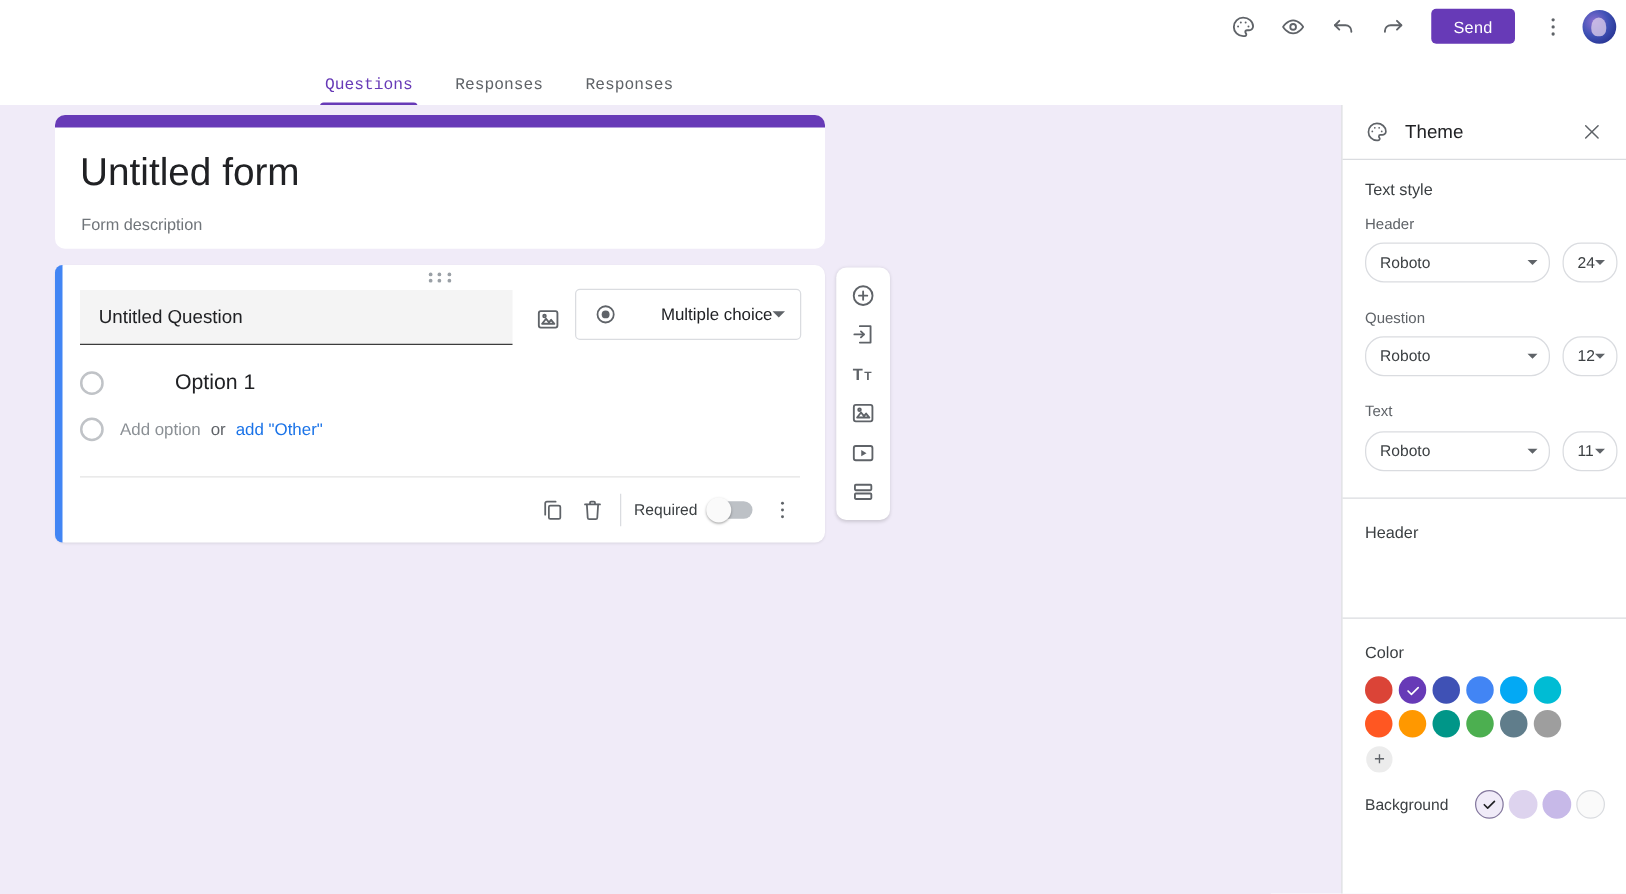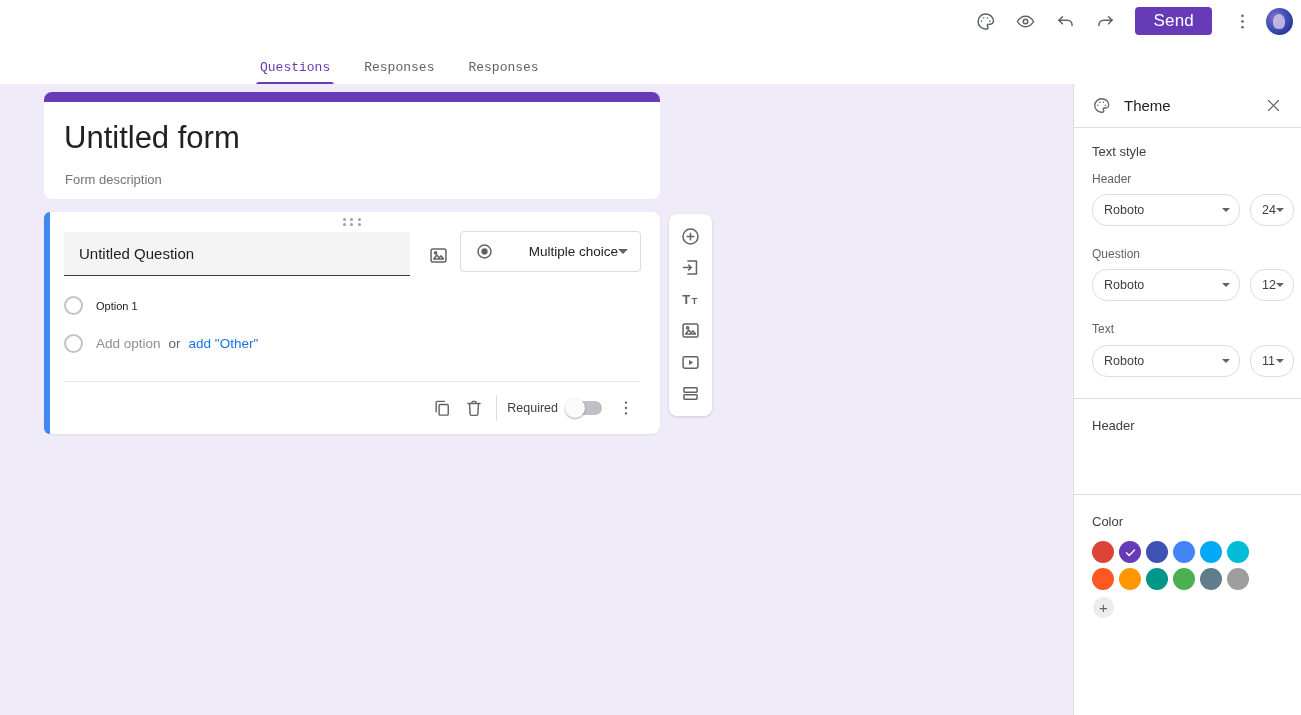--- a/index.html
+++ b/index.html
@@ -5,21 +5,21 @@
   * { margin:0; padding:0; box-sizing:border-box; }
   html,body { width:1301px; height:715px; }
   body { font-family:"Liberation Sans","DejaVu Sans",sans-serif; background:#fff; overflow:hidden; }
   #app { position:relative; width:1301px; height:715px; background:#fff; }
 
   
   .topbar { position:absolute; left:0; top:0; width:1301px; height:84px; background:#fff; }
   .topbar-actions { position:absolute; right:8px; top:7px; height:28px; display:flex; align-items:center; gap:8px; }
   .icon-btn { width:32px; height:32px; display:flex; align-items:center; justify-content:center; border-radius:50%; cursor:pointer; background:transparent; border:none; }
   .icon-btn svg { width:21px; height:21px; stroke:#5f6368; fill:none; stroke-width:1.7; stroke-linecap:round; stroke-linejoin:round; }
-  .send-btn { height:28px; padding:0 18px; background:#673ab7; color:#fff; border:none; border-radius:4px; font-size:17px; font-weight:500; letter-spacing:.2px; cursor:pointer; margin:0 6px; font-family:inherit; }
+  .send-btn { height:28px; padding:0 18px; background:#673ab7; color:#fff; border:none; border-radius:4px; font-size:13px; font-weight:500; letter-spacing:.2px; cursor:pointer; margin:0 6px; font-family:inherit; }
   .avatar { width:27px; height:27px; border-radius:50%; background:radial-gradient(circle at 35% 35%, #8a6fd1 0%, #3f51b5 45%, #1a237e 100%); border:none; cursor:pointer; position:relative; overflow:hidden; }
   .avatar::after { content:""; position:absolute; left:7px; top:6px; width:12px; height:15px; border-radius:50% 50% 40% 40%; background:#d7c9e8; opacity:.8; }
 
   
   .tabs { position:absolute; left:248px; top:54px; display:flex; gap:10px; }
   .tab { padding:6px 12px 10px; font-size:13px; color:#5f6368; cursor:pointer; position:relative;font-family:Liberation Mono, monospace; }
   .tab.active { color:#673ab7; font-weight:500; }
   .tab.active::after { content:""; position:absolute; left:8px; right:8px; bottom:0; height:3px; background:#673ab7; border-radius:3px 3px 0 0; }
 
   
@@ -38,21 +38,21 @@
 
   .q-title-input { position:absolute; left:20px; top:20px; width:346px; height:44px; background:#f4f4f4; border-bottom:1px solid #3c3c3c; display:flex; align-items:center; padding-left:15px; font-size:15px; color:#202124; cursor:text; }
   .q-image-btn { position:absolute; left:378px; top:27px; }
   .q-type { position:absolute; left:416px; top:19px; width:181px; height:41px; border:1px solid #dadce0; border-radius:4px; display:flex; align-items:center; padding:0 12px 0 14px; cursor:pointer; background:#fff; }
   .q-type svg.radio { width:19px; height:19px; }
   .q-type-label { font-size:13.5px; color:#202124; margin-left:13px; flex:1;text-align:right; }
   .caret { width:0; height:0; border-left:5px solid transparent; border-right:5px solid transparent; border-top:5px solid #5f6368; }
 
   .opt-row { position:absolute; left:20px; display:flex; align-items:center; gap:13px; }
   .radio-circle { width:19px; height:19px; border-radius:50%; border:2px solid #c0c3c7; background:#fff; flex:none; }
-  .opt-label { font-size:11px; color:#202124; }
+  .opt-label { font-size:17px; color:#202124;margin-left:44px; }
   .add-opt-label { font-size:13.5px; color:#8b9095; cursor:text; }
   .or-label { font-size:13.5px; color:#5f6368; margin-left:-5px; }
   .add-other-link { font-size:13.5px; color:#1a73e8; font-weight:500; cursor:pointer; margin-left:-5px; }
 
   .q-divider { position:absolute; left:20px; top:169px; width:576px; height:1px; background:#e3e3e3; }
   .q-footer { position:absolute; right:18px; top:178px; height:36px; display:flex; align-items:center; }
   .q-footer .icon-btn svg { width:20px; height:20px; }
   .v-divider { width:1px; height:26px; background:#dadce0; margin:0 10px 0 6px; }
   .required-label { font-size:12.5px; color:#3c4043; margin-right:10px; }
   .toggle { width:34px; height:14px; background:#bdc1c6; border-radius:7px; position:relative; cursor:pointer; margin-right:8px; }
@@ -340,14 +340,27 @@
         <span class="swatch" style="background: rgb(255, 152, 0);"></span>
         <span class="swatch" style="background: rgb(0, 150, 136);"></span>
         <span class="swatch" style="background: rgb(76, 175, 80);"></span>
         <span class="swatch" style="background: rgb(96, 125, 139);"></span>
         <span class="swatch" style="background: rgb(158, 158, 158);"></span>
       </div>
     <button class="add-color-btn">
       <span>+</span>
     </button>
 
+    <div class="bg-row">
+      <span class="bg-label">Background</span>
+      <span class="bg-swatches">
+          <span class="swatch" style="background: rgb(240, 235, 248); border: 1px solid rgb(132, 120, 158);">
+            <svg class="swatch-check" viewBox="0 0 24 24" style="stroke:#202124">
+              <path d="M4.5 12.5l5 5 10-10"></path>
+            </svg>
+          </span>
+          <span class="swatch" style="background: rgb(221, 211, 238);"></span>
+          <span class="swatch" style="background: rgb(199, 185, 232);"></span>
+          <span class="swatch" style="background: rgb(250, 250, 250); border: 1px solid rgb(218, 220, 224);"></span>
+        </span>
+    </div>
   </div>
 </div>
 
 </body></html>

